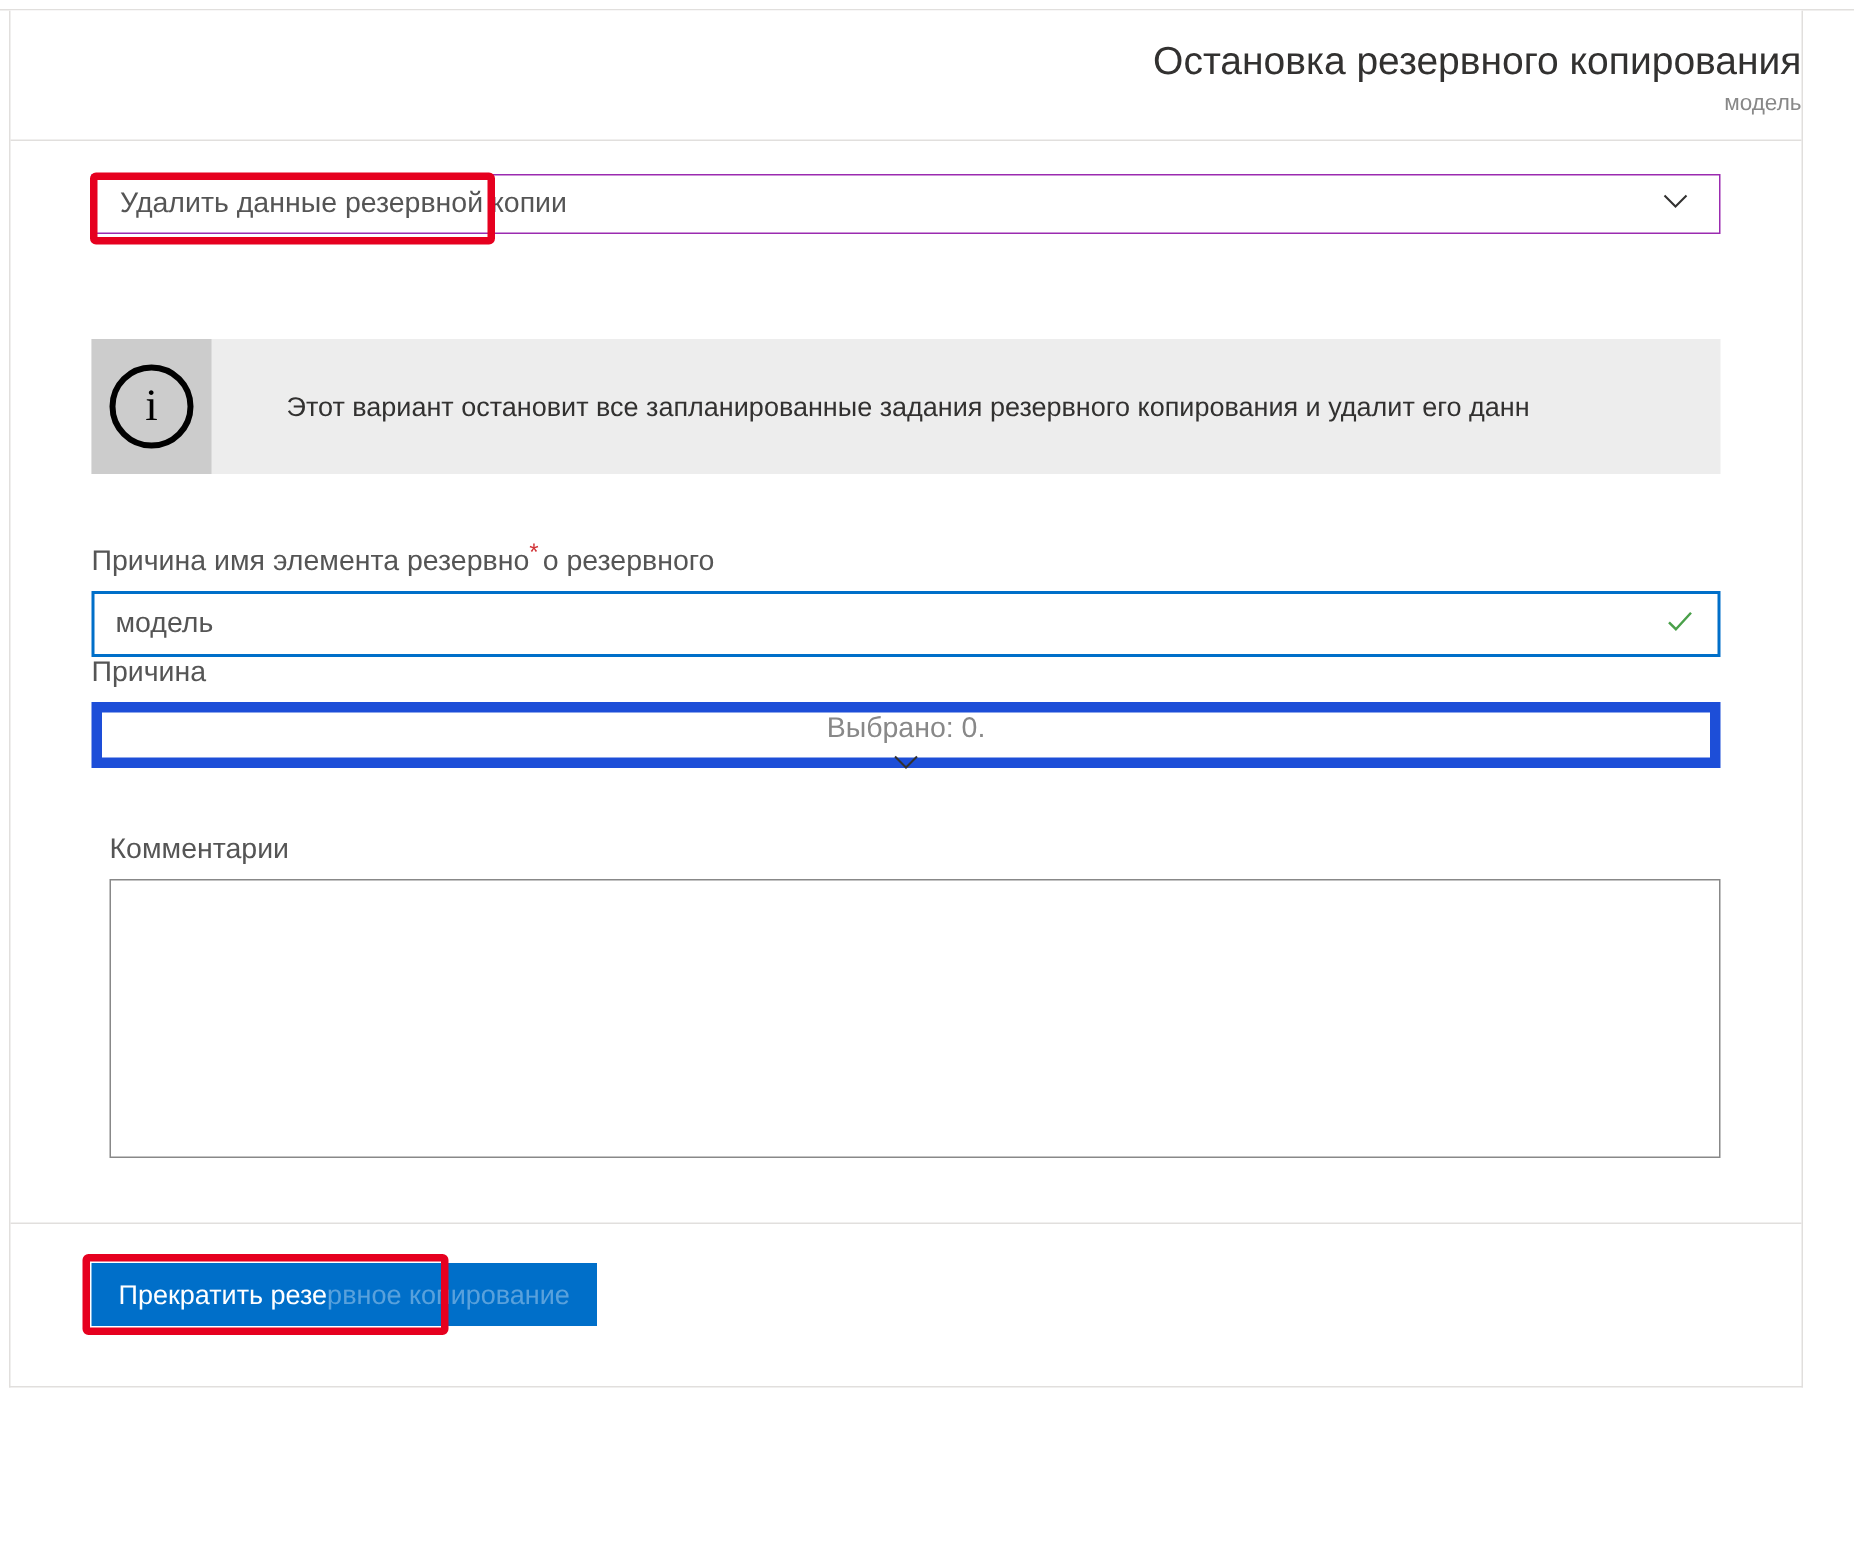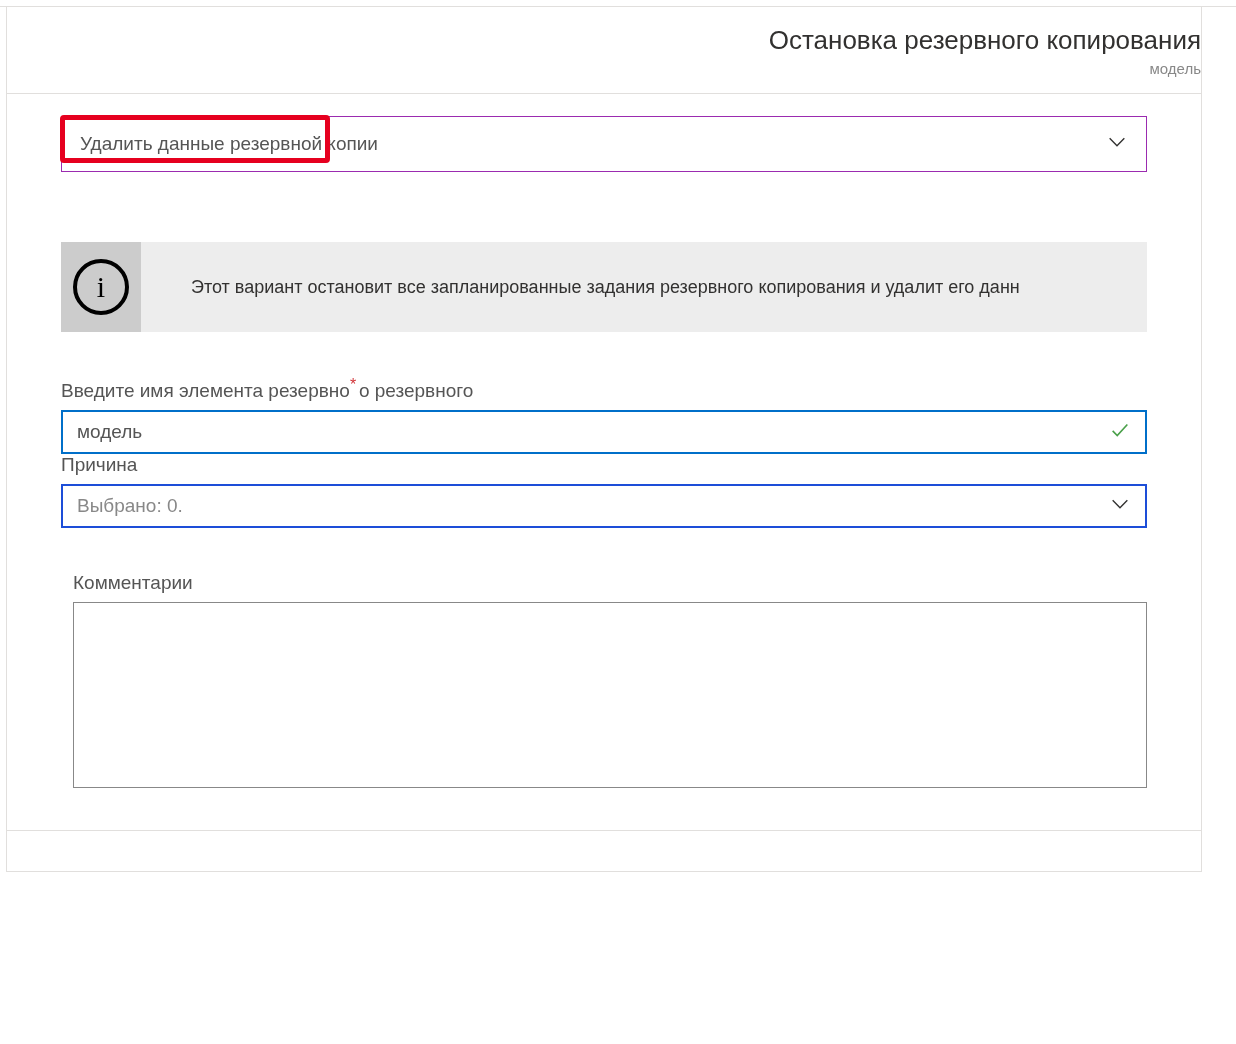--- a/index.html
+++ b/index.html
@@ -45,21 +45,21 @@
     .header-divider {
       height: 1px;
       background: #e1dfdd;
       margin-top: 4px;
     }
     .content {
       padding: 0 54px;
     }
     .dropdown-main {
       border: 1px solid #9b2bb0;
-      height: 56px;
+      height: 40px;
       display: flex;
       align-items: center;
       justify-content: space-between;
       padding: 0 18px;
       margin-top: 22px;
       position: relative;
     }
     .dropdown-main-text {
       font-size: 19px;
       color: #555;
@@ -140,26 +140,27 @@
       font-size: 19px;
       color: #555;
     }
     .check-icon {
       width: 22px;
       height: 22px;
     }
     .field-group-reason {
     }
     .dropdown-reason {
-      border: 2px solid #1d4ed8;
+      border: 7px solid #1d4ed8;
       height: 44px;
       display: flex;
       align-items: center;
       justify-content: space-between;
       padding: 0 14px;
+      flex-direction: column;
     }
     .dropdown-reason-text {
       font-size: 19px;
       color: #888;
     }
     .field-group-comments {
       margin-top: 44px;
       padding-left: 12px;
     }
     .textarea-comments {
@@ -230,21 +231,21 @@
 
     <div class="info-banner">
       <div class="info-icon-box">
         <div class="info-icon-circle">i</div>
       </div>
       <div class="info-text">Этот вариант остановит все запланированные задания резервного копирования и удалит его данн</div>
     </div>
 
     <div class="field-group">
       <div class="field-label">
-        <span>Введите имя элемента резервно</span><span class="required-star" style="top:-4px;">*</span><span style="margin-left:9px;">о резервного</span>
+        <span>Причина имя элемента резервно</span><span class="required-star" style="top:-4px;">*</span><span style="margin-left:9px;">о резервного</span>
       </div>
       <div class="input-validated">
         <span class="input-validated-text">модель</span>
         <span>
           <svg class="check-icon" viewBox="0 0 24 24" fill="none" stroke="#4aa04a" stroke-width="1.8">
             <polyline points="4,13 9,18 20,6"></polyline>
           </svg>
         </span>
       </div>
     </div>
@@ -263,14 +264,20 @@
 
     <div class="field-group-comments">
       <div class="field-label">Комментарии</div>
       <textarea class="textarea-comments" style=""></textarea>
     </div>
 
   </div>
 
   <div class="footer-divider"></div>
 
+  <div class="footer">
+    <div class="highlight-red-button"></div>
+    <button class="primary-button">
+      <span>Прекратить резе</span><span class="primary-button-faded">рвное копирование</span>
+    </button>
+  </div>
 
 </div>
 
 </body></html>

